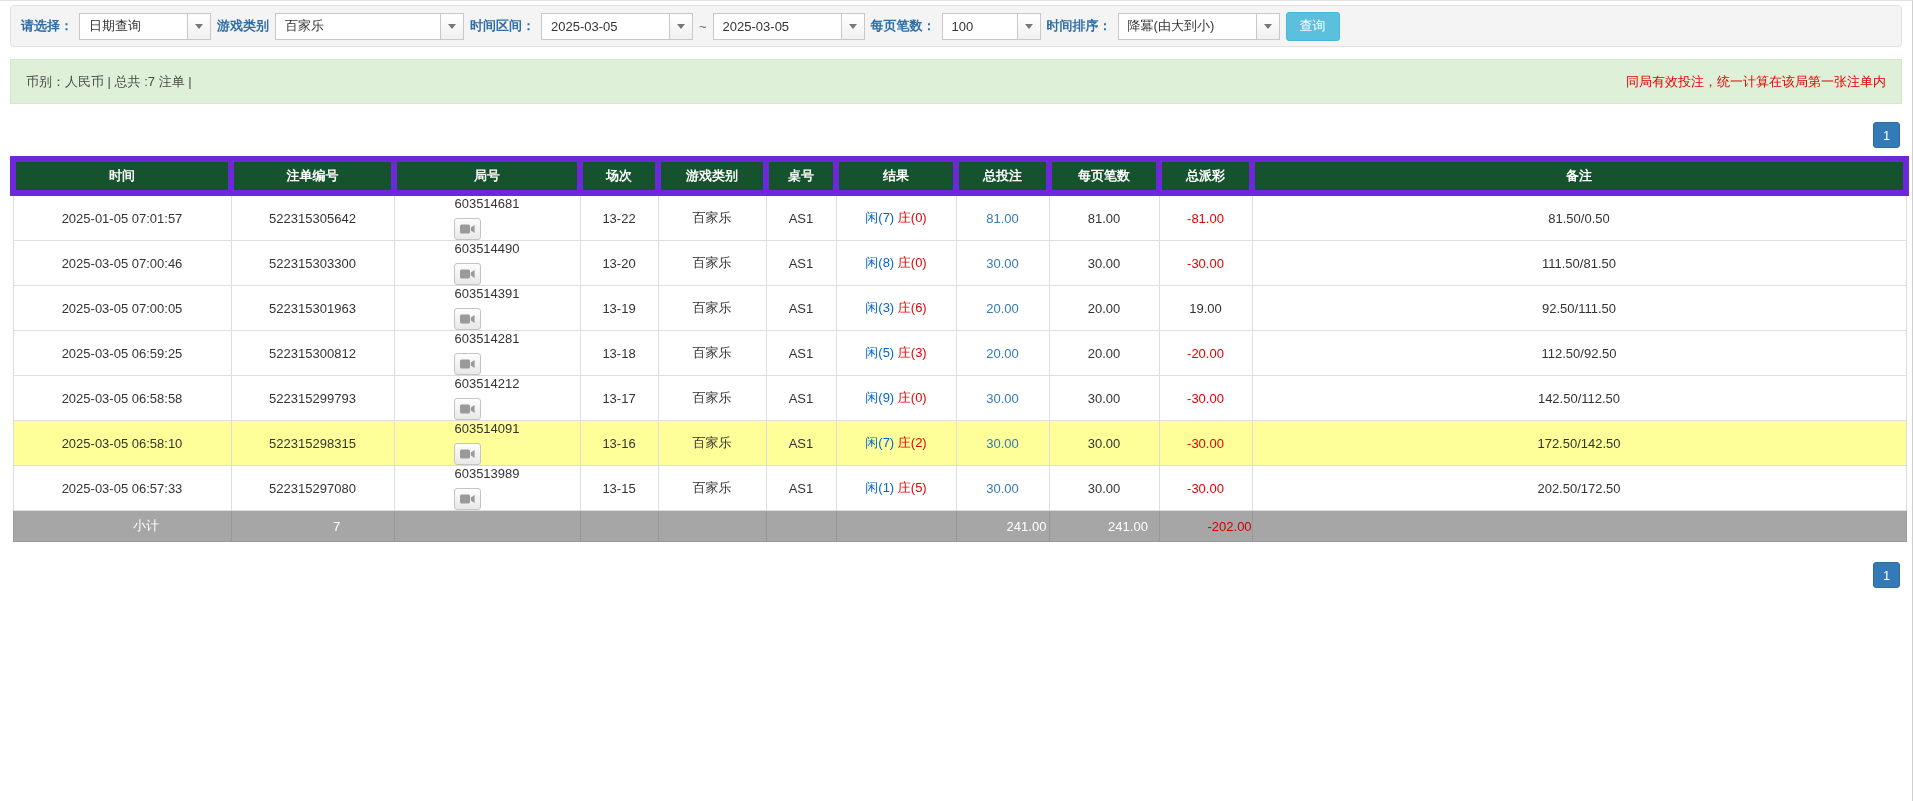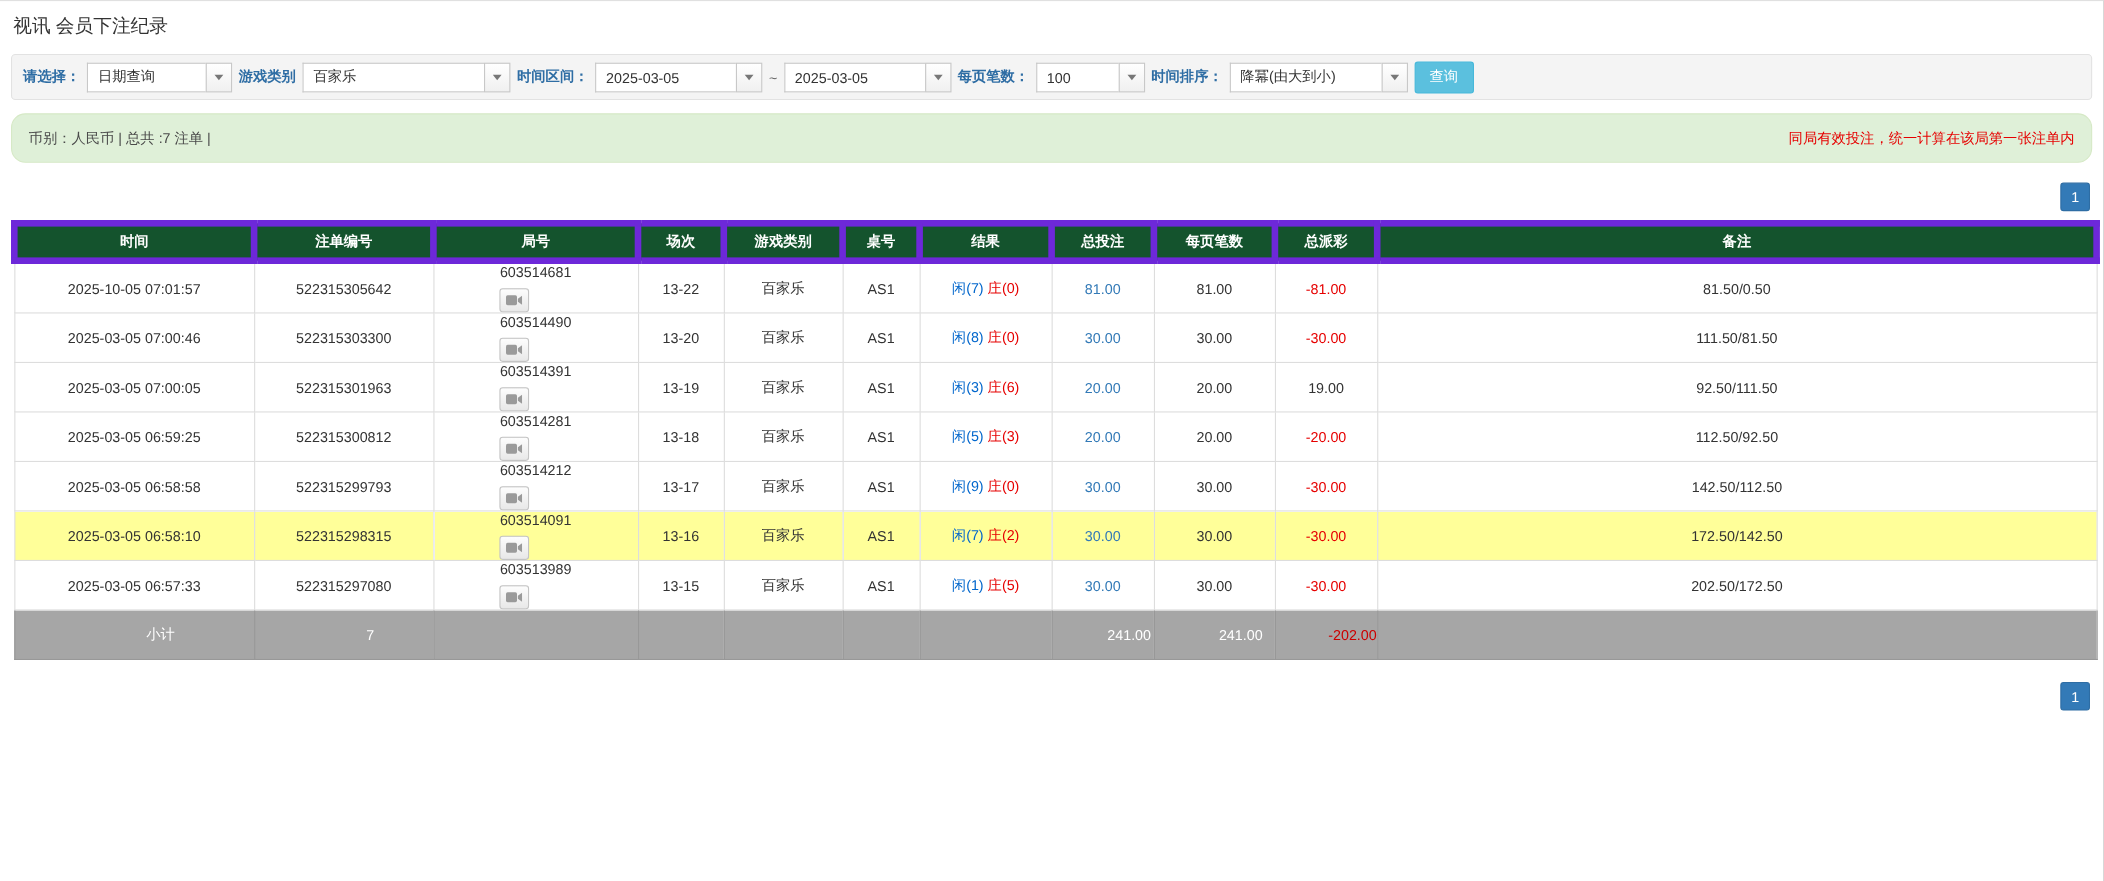--- a/index.html
+++ b/index.html
@@ -35,21 +35,21 @@
   .caret { width:0; height:0; border-left:4px solid transparent; border-right:4px solid transparent; border-top:5px solid #777; }
   .tilde { color:#666; }
   .search-btn {
     background:#5bc0de; border:1px solid #46b8da; color:#fff; border-radius:3px;
     height:29px; padding:0 13px; font-size:13px; cursor:pointer;
   }
 
   
   .summary-bar {
     margin:12px 10px 0 10px; background:#dff0d8; border:1px solid #d6e9c6;
-    border-radius:13px; height:45px; display:flex; align-items:center;
+    border-radius:0; height:45px; display:flex; align-items:center;
     justify-content:space-between; padding:0 15px;
   }
   .summary-left { color:#4a4a4a; font-size:13px; }
   .summary-right { color:#e60000; font-size:13px; }
 
   
   .pager { display:flex; justify-content:flex-end; margin:18px 12px 8px 12px; }
   .pager.bottom { margin:20px 12px 0 12px; }
   .page-btn {
     background:#337ab7; color:#fff; border:1px solid #2e6da4; border-radius:3px;
@@ -73,31 +73,30 @@
   .banker { color:#e60000;margin-top:48px; }
   .bet-link { color:#337ab7; text-decoration:none; cursor:pointer; }
   .round-wrap { display:inline-flex; gap:7px;flex-direction:column; }
   .video-btn {
     width:27px; height:22px; background:linear-gradient(#fdfdfd,#e8e8e8);
     border:1px solid #c4c4c4; border-radius:3px; display:inline-flex;
     align-items:center; justify-content:center; cursor:pointer; padding:0;
   }
   .cam { display:inline-flex; }
   tfoot td {
-    background:#a6a6a6; color:#fff; height:45px; text-align:center;
+    background:#a6a6a6; color:#fff; height:31px; text-align:center;
     border:1px solid #989898; font-size:13px;padding-left:48px;
   }
   tfoot td.neg-footer { color:#cc0000; }
 </style>
 </head>
 <body>
 
 <div class="page">
 
-  <div class="page-title">视讯 会员下注纪录</div>
 
   <div class="filter-bar">
     <div class="fgroup">
       <span class="flabel">请选择：</span>
       <div class="combo">
         <div class="combo-input" style="width:108px">日期查询</div>
         <div class="combo-btn">
             <span class="caret"></span>
           </div>
       </div>
@@ -186,21 +185,21 @@
           <th>桌号</th>
           <th>结果</th>
           <th>总投注</th>
           <th>每页笔数</th>
           <th>总派彩</th>
           <th>备注</th>
         </tr>
     </thead>
     <tbody>
         <tr>
-          <td>2025-10-05 07:01:57</td>
+          <td>2025-01-05 07:01:57</td>
           <td>522315305642</td>
           <td><span class="round-wrap">
               <span>603514681</span>
               <button class="video-btn">
                 <span class="cam">
                   <svg width="15" height="12" viewBox="0 0 15 12">
                     <rect x="0" y="1.5" width="10" height="9" rx="1.5" fill="#9a9a9a"></rect>
                     <path d="M10.8 4.6 L14.6 1.9 v8.2 L10.8 7.4 z" fill="#9a9a9a"></path>
                   </svg>
                 </span>

